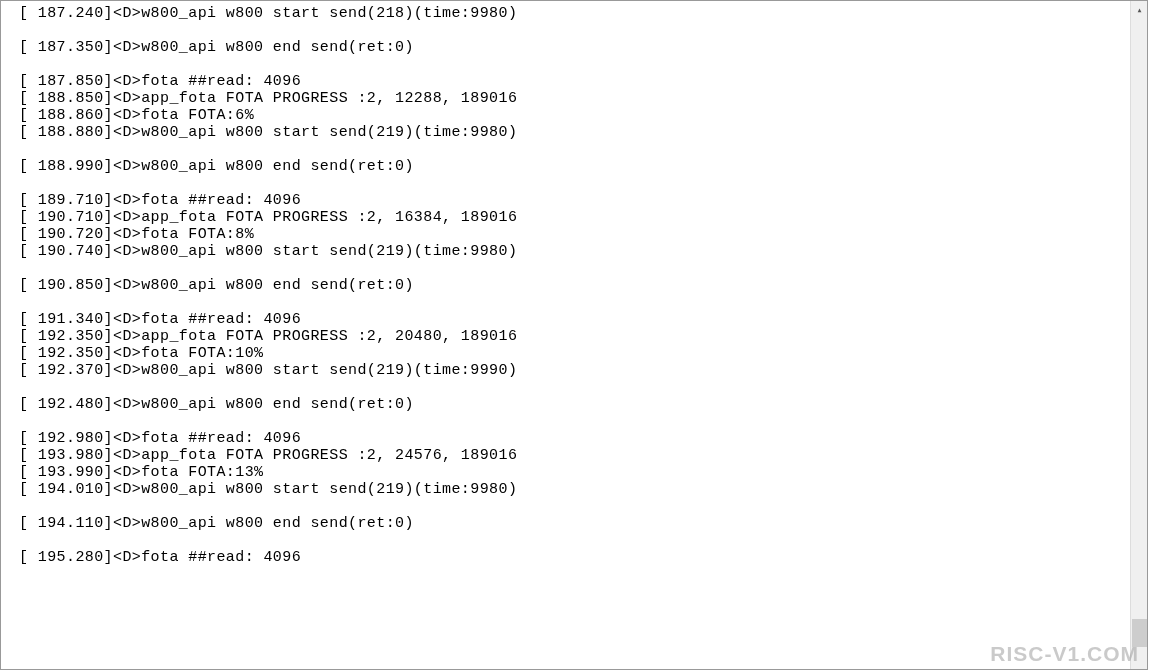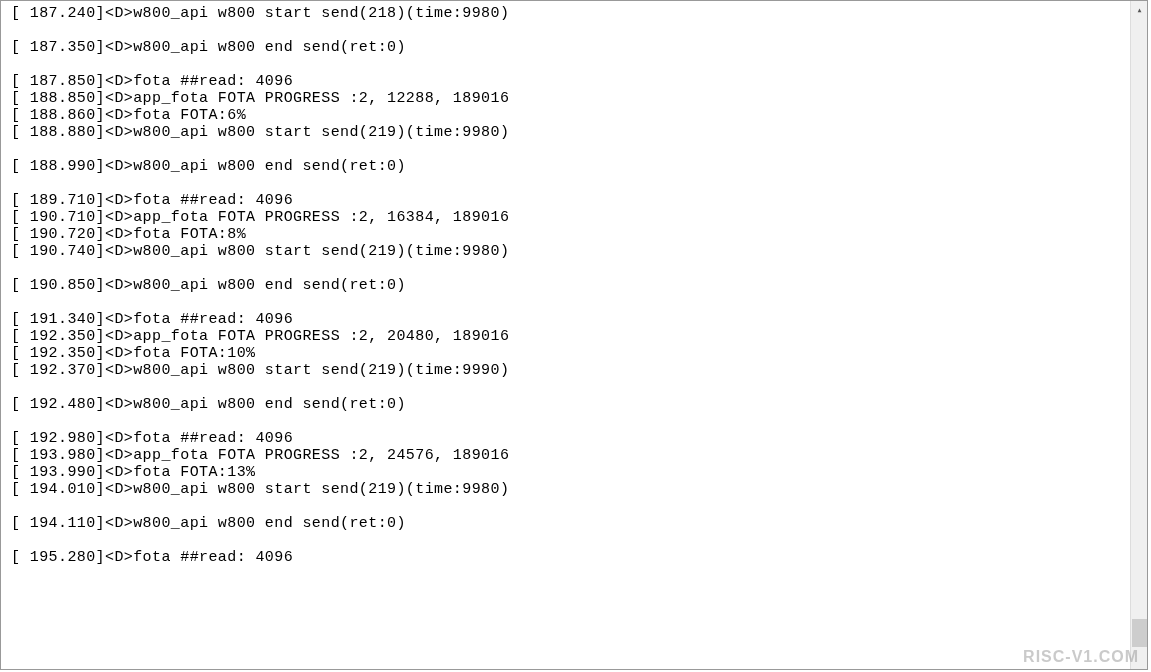--- a/index.html
+++ b/index.html
@@ -18,21 +18,21 @@
     .terminal-container {
       width: 1148px;
       height: 670px;
       border: 1px solid #999;
       background: #ffffff;
       position: relative;
       display: flex;
     }
     .terminal-content {
       flex: 1;
-      padding: 4px 10px;
+      padding: 4px 18px;
       overflow: hidden;
       white-space: pre;
       font-size: 15px;
       line-height: 17px;
       color: #000;
       letter-spacing: 0.4px;
     }
     .scrollbar-track {
       width: 17px;
       height: 100%;
@@ -58,21 +58,21 @@
       position: absolute;
       left: 1px;
       bottom: 22px;
       cursor: pointer;
     }
     .watermark {
       position: absolute;
       right: 12px;
       bottom: 6px;
       font-family: Arial, sans-serif;
-      font-size: 16px;
+      font-size: 21px;
       font-weight: bold;
       color: rgba(150, 150, 150, 0.5);
       letter-spacing: 1px;
       pointer-events: none;
     }
     .log-line {
       display: block;
     }
   </style>
 </head>

